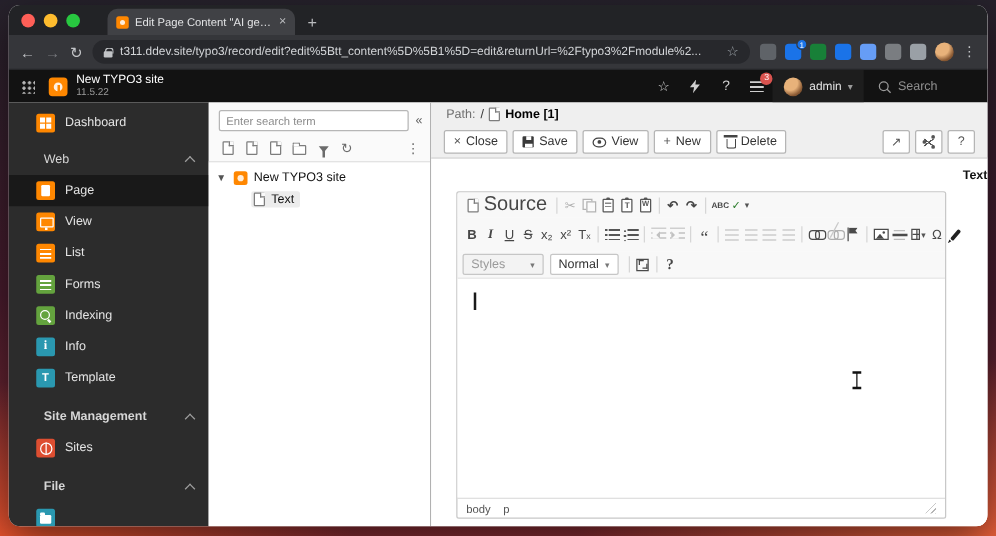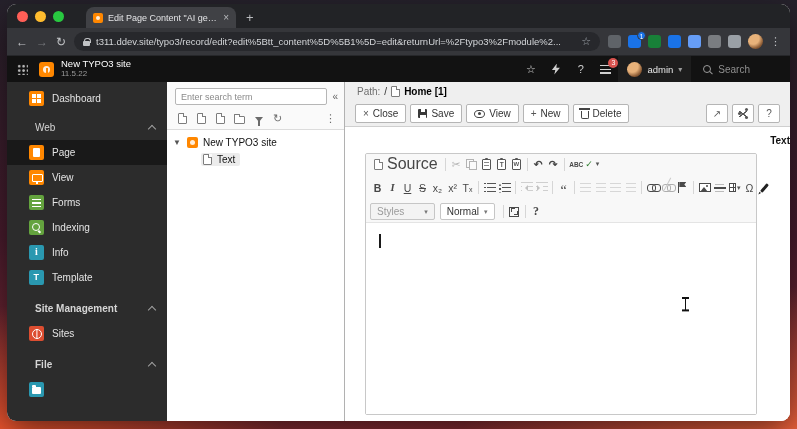--- a/index.html
+++ b/index.html
@@ -303,20 +303,24 @@
       </div>
       <div class="mrow active">
         <span class="mic mi-page"></span>
         <span>Page</span>
       </div>
       <div class="mrow">
         <span class="mic mi-view"></span>
         <span>View</span>
       </div>
       <div class="mrow">
+        <span class="mic mi-list"></span>
+        <span>List</span>
+      </div>
+      <div class="mrow">
         <span class="mic mi-forms"></span>
         <span>Forms</span>
       </div>
       <div class="mrow">
         <span class="mic mi-index"></span>
         <span>Indexing</span>
       </div>
       <div class="mrow">
         <span class="mic mi-info"></span>
         <span>Info</span>
@@ -536,19 +540,24 @@
                 <span class="ic-max"></span>
               </span>
             <span class="sep"></span>
             <span class="rb about">?</span>
           </div>
 
           <div class="rtebody">
             <span class="rtecaret"></span>
           </div>
 
+          <div class="rtestatus">
+            <span class="pathbtn">body</span>
+            <span class="pathbtn">p</span>
+            <span class="resize"></span>
+          </div>
         </div>
       </div>
     </div>
   </div>
 </div>
 
 <div class="ibeam"></div>
 
 </body></html>

